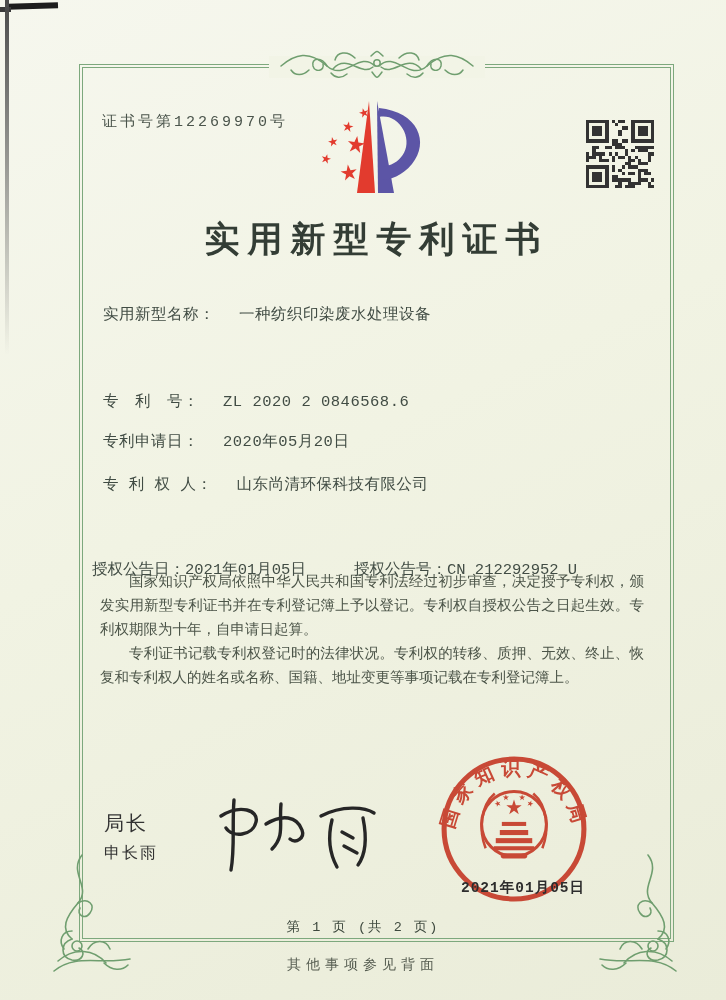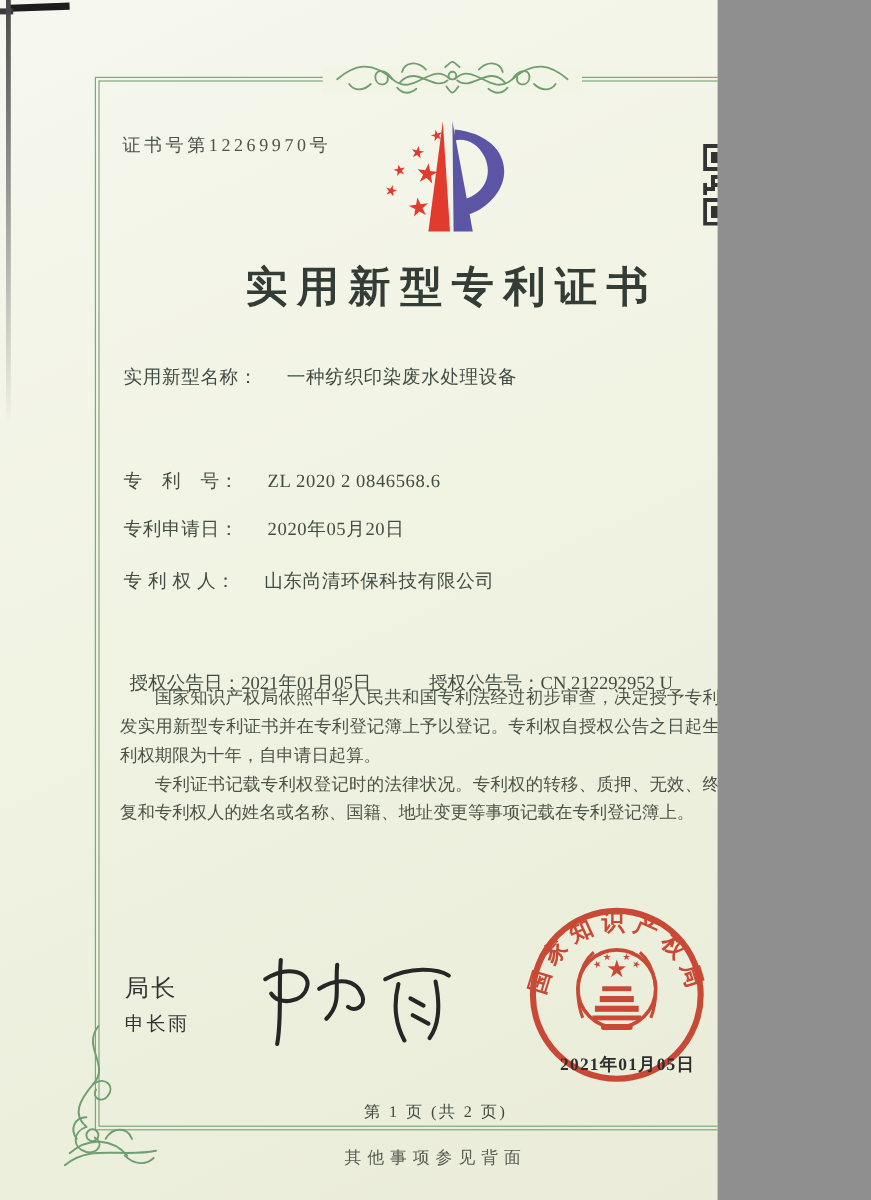--- a/index.html
+++ b/index.html
@@ -1,39 +1,39 @@
 <!DOCTYPE html>
 <html><head>
 <meta charset="utf-8">
 <style>
   html,body{margin:0;padding:0;}
   body{background:#8f8f8f;font-family:"Liberation Serif","DejaVu Serif",serif;}
-  .page{position:relative;width:598px;height:1000px;overflow:hidden;
+  .page{position:relative;width:726px;height:1000px;overflow:hidden;
         background:linear-gradient(155deg,#f6f7ee 0%,#f1f3e3 45%,#eaecd9 100%);
-        color:#3c463f;}
+        color:#3c463f;font-family:Liberation Mono, monospace;}
   
   .mark1{position:absolute;left:8px;top:3px;width:50px;height:6px;background:#1d1d1d;transform:rotate(-2deg);}
   .mark2{position:absolute;left:0;top:7px;width:11px;height:5px;background:#3a3a3a;}
   .edge-shadow{position:absolute;left:5px;top:0;width:4px;height:355px;
         background:linear-gradient(#4a4a4a,rgba(74,74,74,0));}
   
   .frame{position:absolute;left:79px;top:64px;width:595px;height:878px;
         border:4px double #7da87d;box-sizing:border-box;}
   .orn-top{position:absolute;left:257px;top:36px;}
   .fl-left{position:absolute;left:46px;top:853px;}
   .fl-right{position:absolute;left:598px;top:853px;transform:scaleX(-1);}
   .cert-no{position:absolute;left:102px;top:112px;font-size:15px;letter-spacing:3px;color:#4a544b;}
   .logo{position:absolute;left:312px;top:96px;}
   .qr{position:absolute;left:586px;top:120px;}
   .title{position:absolute;left:79px;top:216px;width:595px;text-align:center;
         font-size:35px;font-weight:700;letter-spacing:8px;color:#333d35;}
   .field{position:absolute;left:103px;font-size:15.5px;letter-spacing:.5px;color:#414c44;white-space:nowrap;}
   .field .lab{margin-right:24px;}
   .f1{top:304px}.f2{top:350px}.f3{top:391px}.f4{top:431px}.f5{top:474px}.f6{top:516px}
-  .grant{position:absolute;left:108px;top:559px;font-size:15.5px;color:#414c44;white-space:nowrap;display:flex;gap:48px;}
+  .grant{position:absolute;left:92px;top:559px;font-size:15.5px;color:#414c44;white-space:nowrap;display:flex;gap:48px;}
   .paras{position:absolute;left:100px;top:570px;width:544px;font-size:14.5px;line-height:24px;
         text-align:justify;color:#4b5448;}
   .paras p{margin:0;text-indent:2em;}
   .signer-title{position:absolute;left:104px;top:810px;font-size:20px;color:#333;letter-spacing:2px;}
   .signer-name{position:absolute;left:104px;top:843px;font-size:16px;color:#333;letter-spacing:2px;}
   .signature{position:absolute;left:206px;top:786px;}
   .seal{position:absolute;left:438px;top:753px;mix-blend-mode:multiply;opacity:.93;}
   .seal-date{position:absolute;left:452px;top:878px;width:142px;text-align:center;font-size:14.5px;
         font-weight:600;letter-spacing:1px;color:#2d2d2d;}
   .page-info{position:absolute;left:0;top:918px;width:726px;text-align:center;font-size:13.5px;

